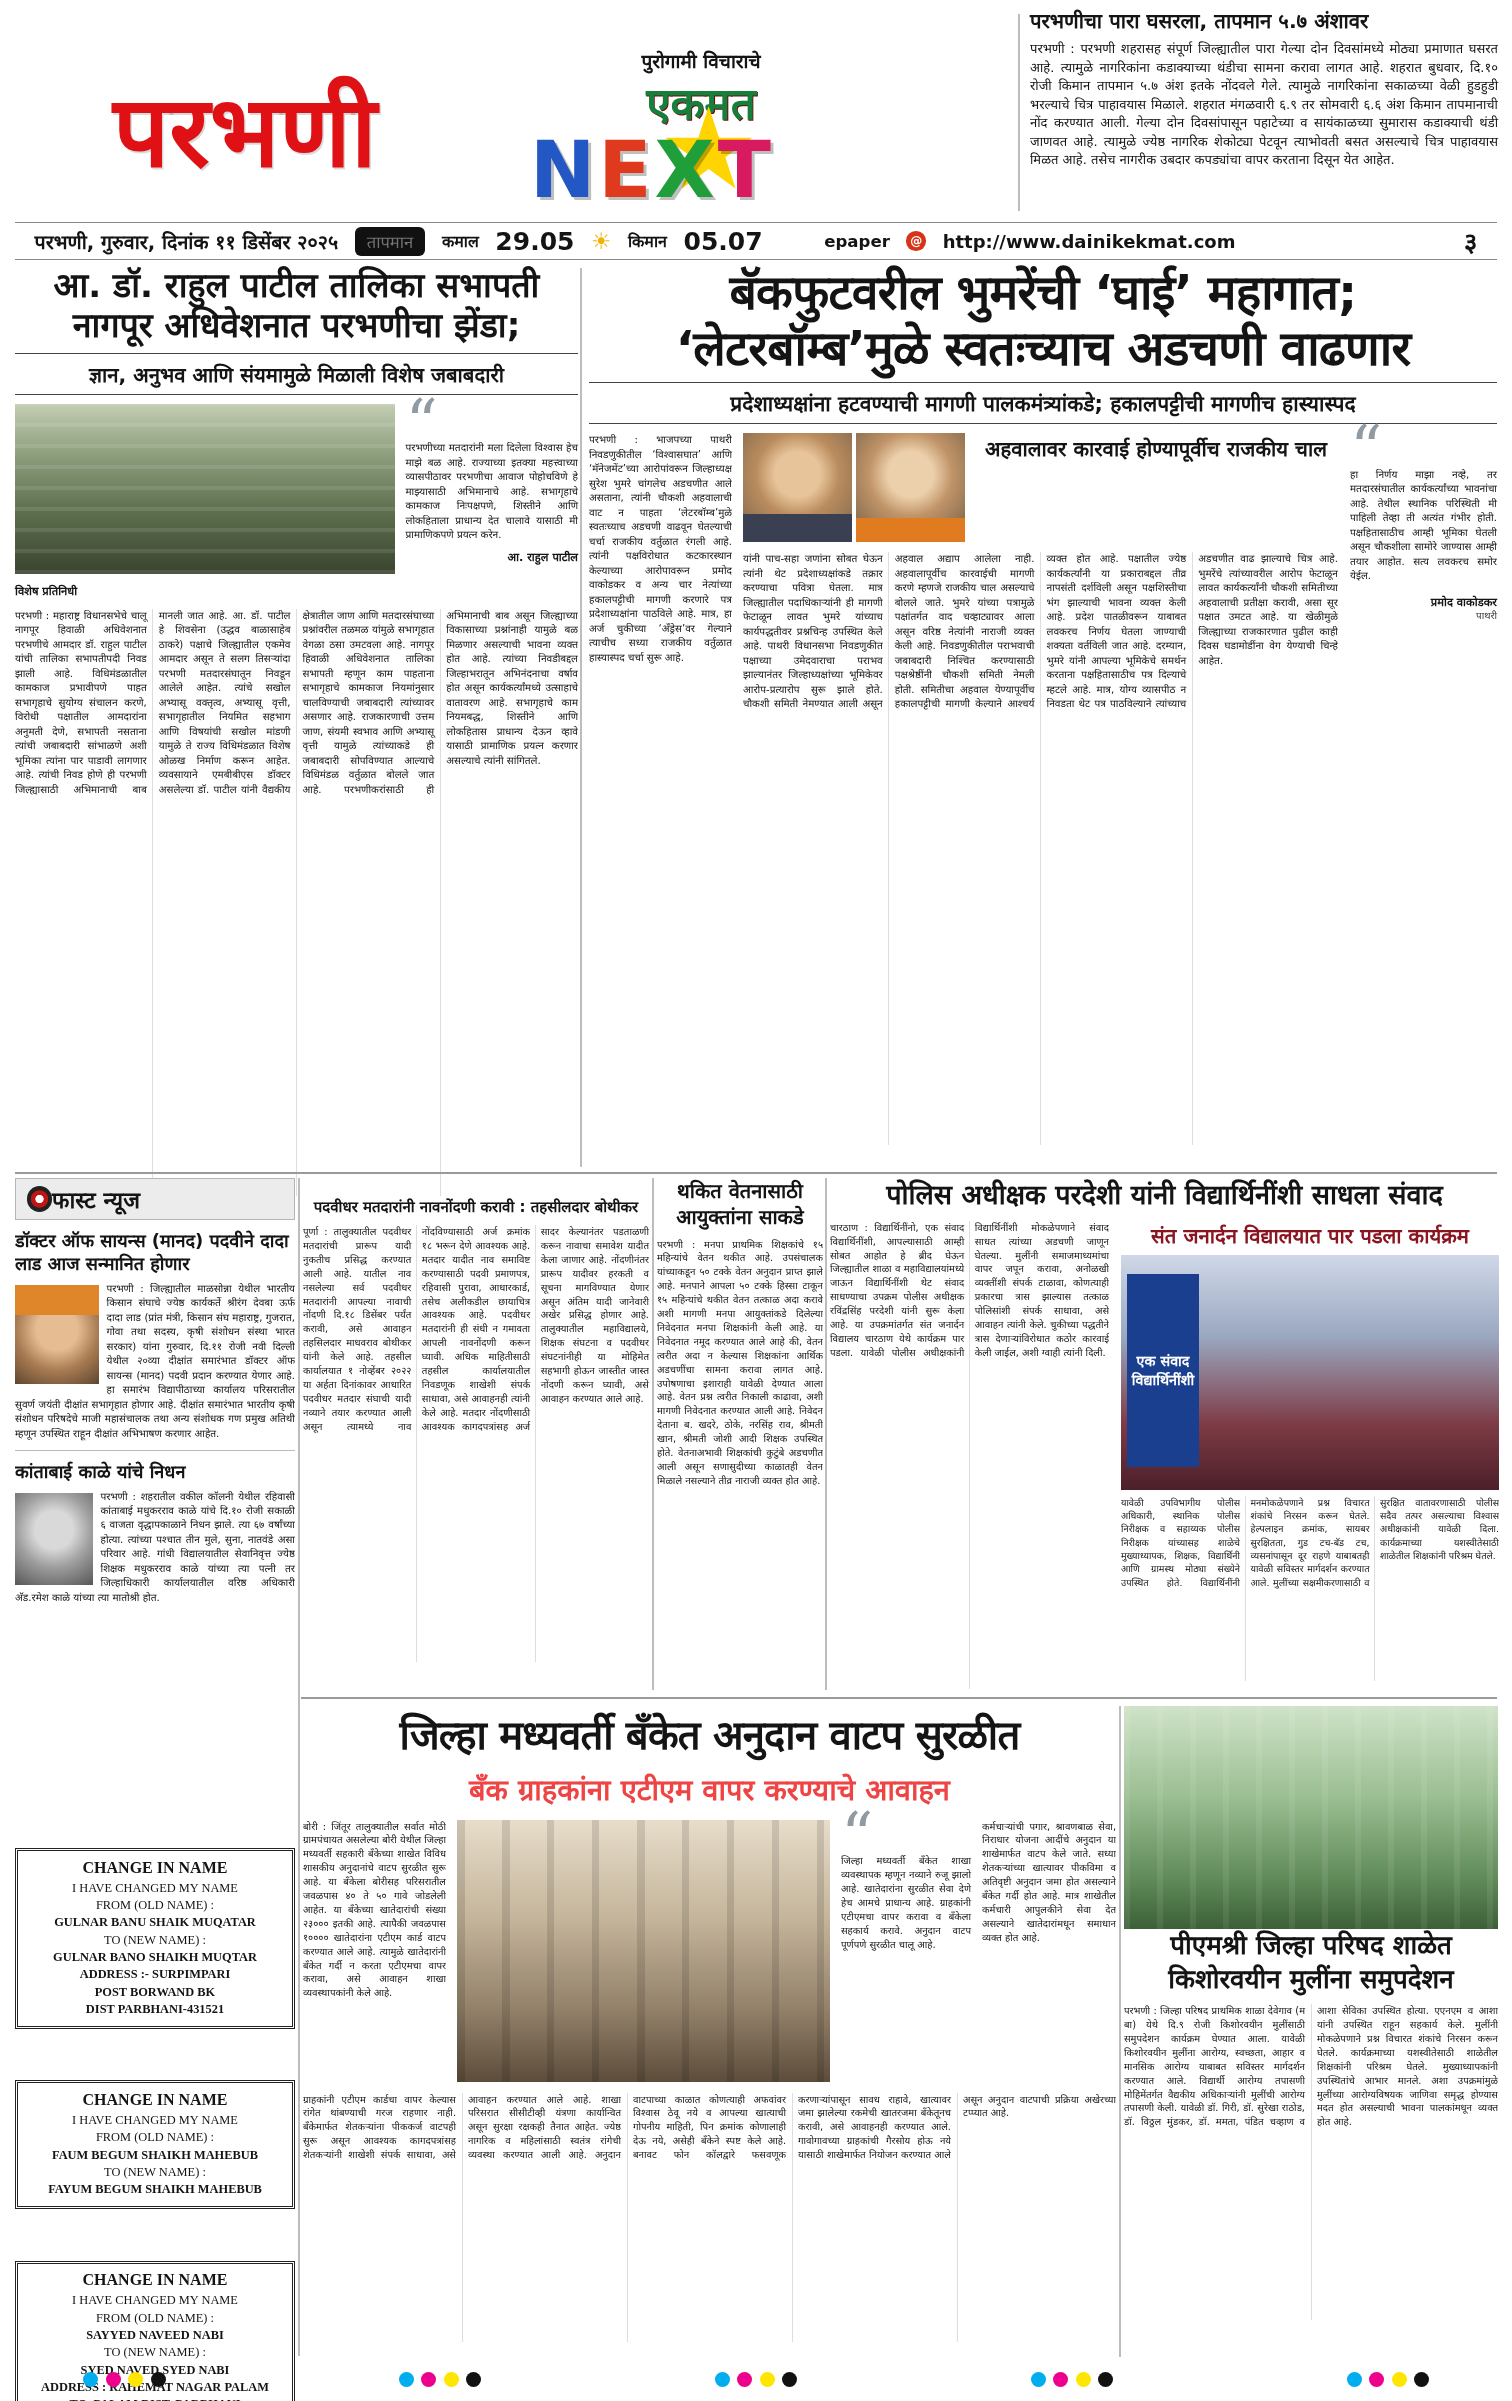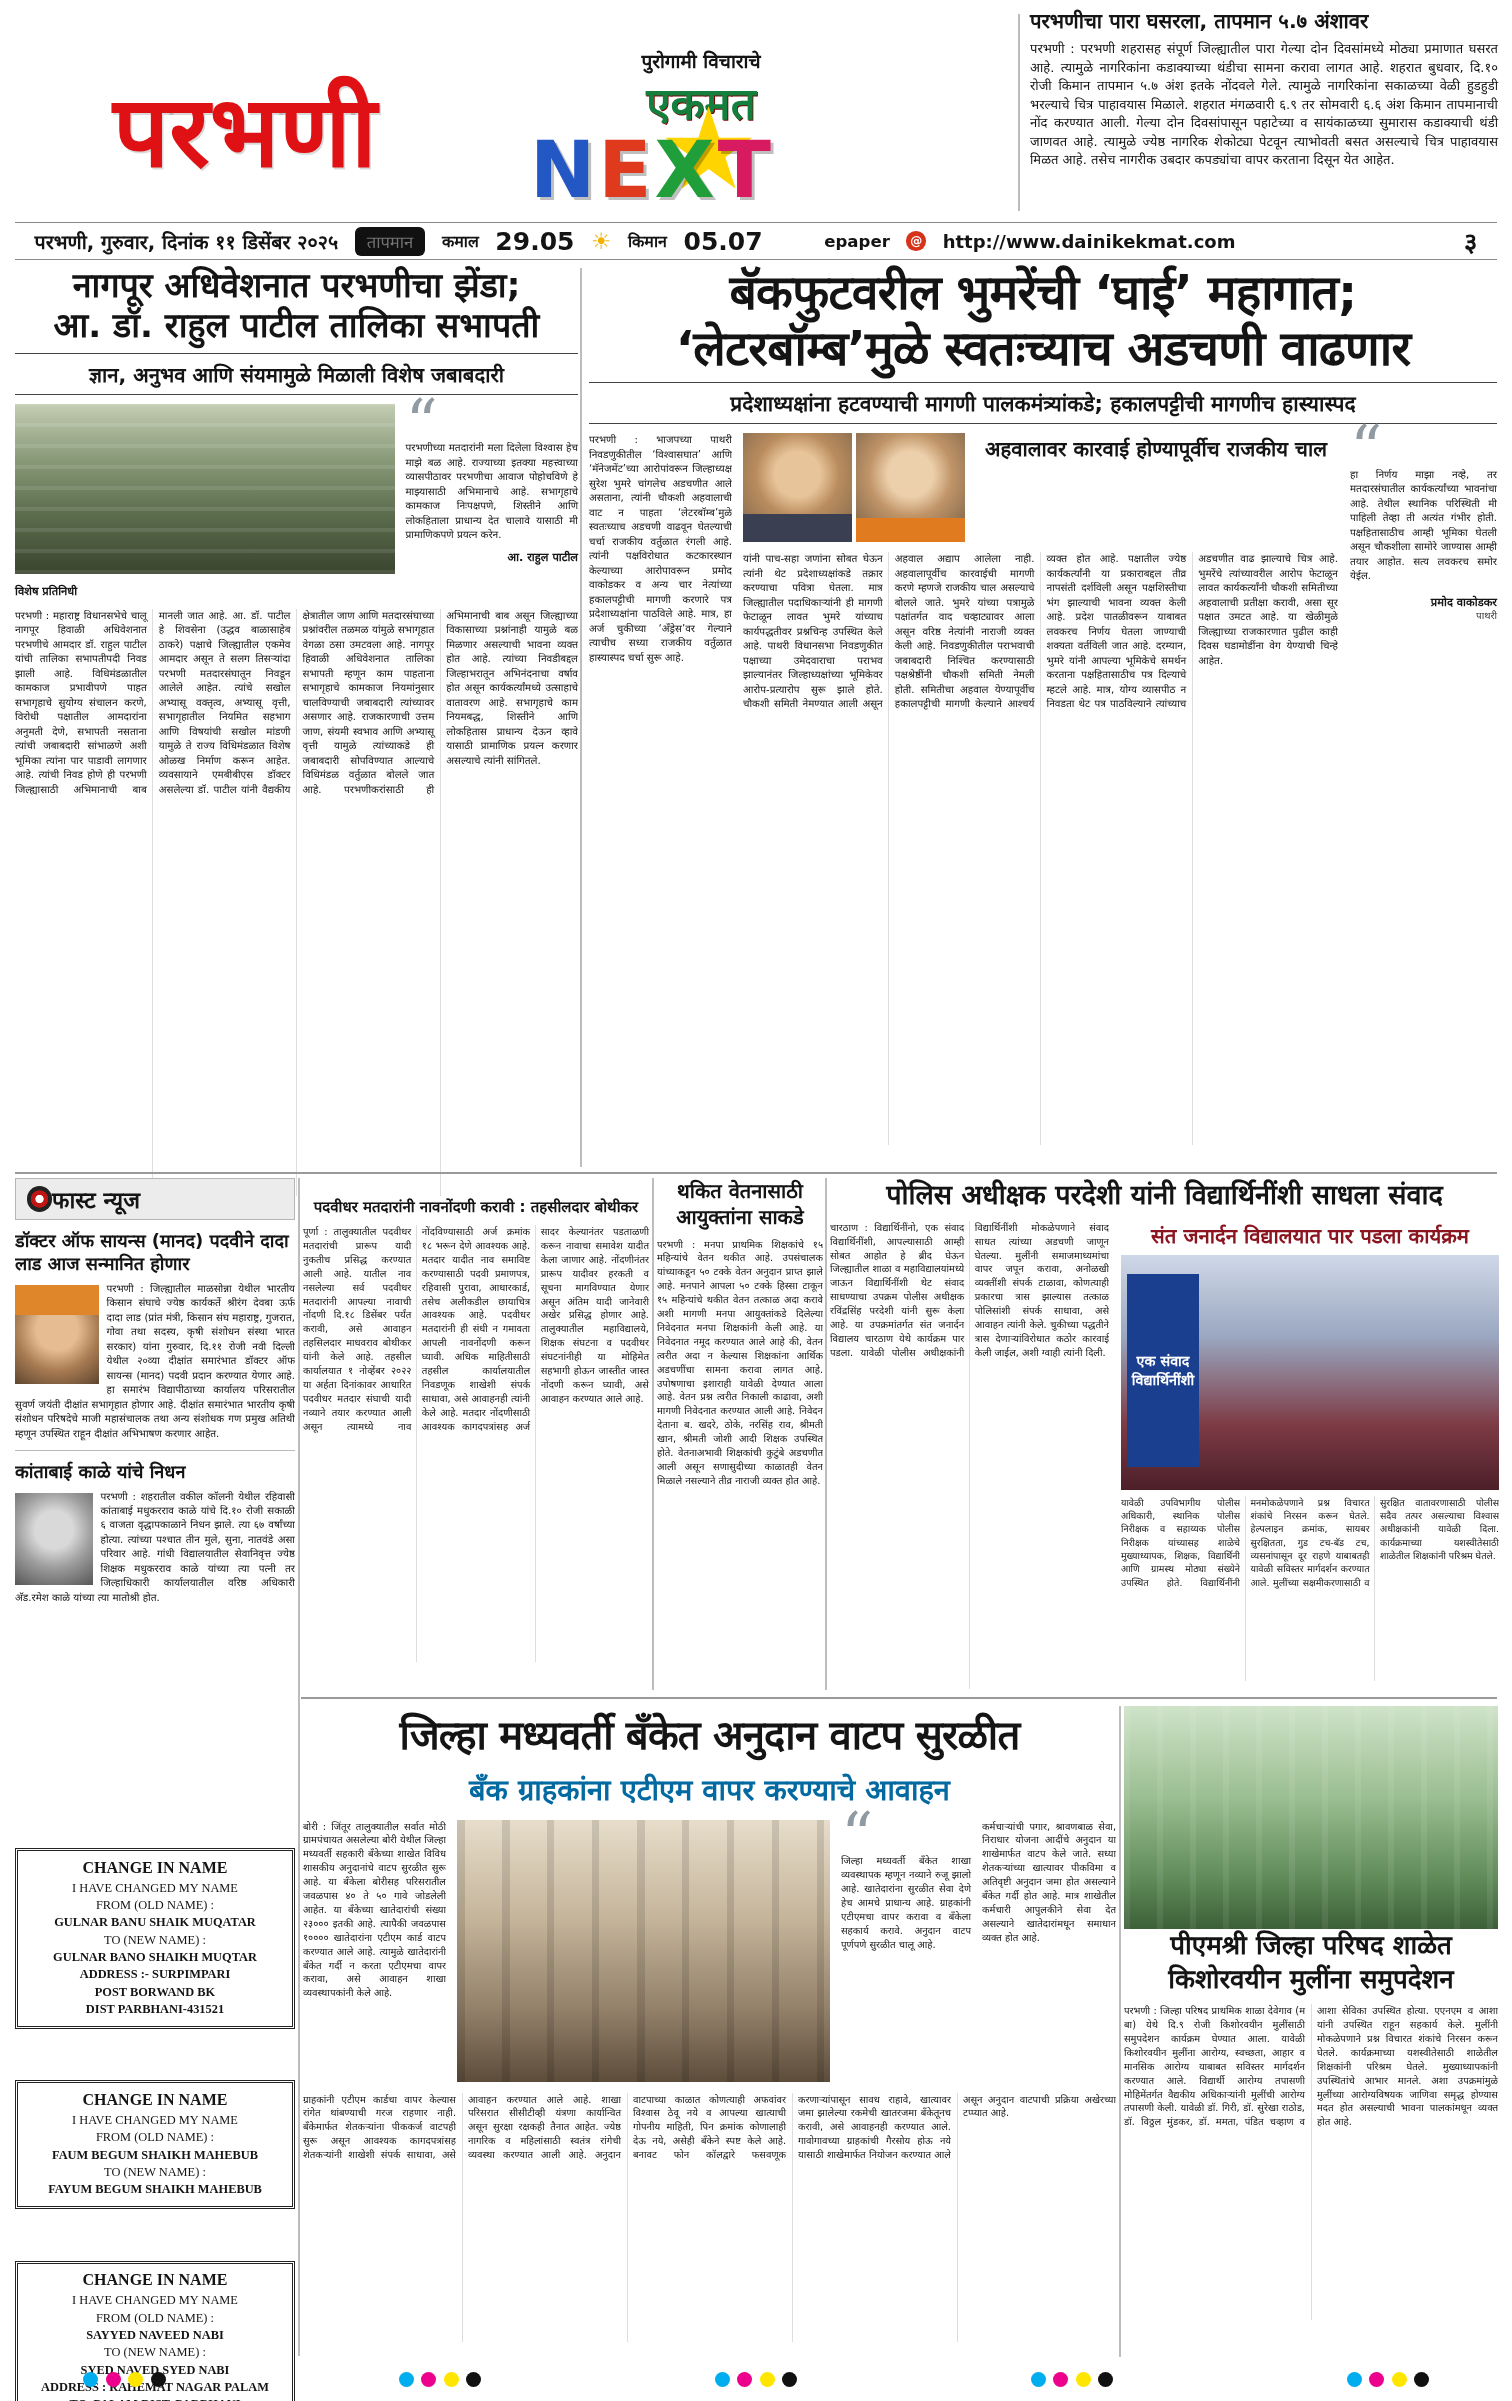--- a/index.html
+++ b/index.html
@@ -127,21 +127,21 @@
   .notices{left:15px;top:1807px;width:280px;display:flex;flex-direction:column;gap:10.5px;}
   .notice{border:3px double #222;padding:7.5px 6px;text-align:center;
           font-family:"Liberation Serif","DejaVu Serif",serif;margin-top:41px;}
   .notice .nt{font-size:16px;font-weight:700;margin-bottom:3px;}
   .notice .nl{font-size:12.4px;line-height:1.4;}
   .notice .nb{font-weight:700;}
 
   
   .bank{left:303px;top:1706px;width:813px;}
   .bank .hl{font-size:40px;font-weight:800;text-align:center;letter-spacing:-0.8px;}
-  .bank .sub{margin-top:7.5px;font-size:29px;font-weight:800;text-align:center;color:#0369a1;}
+  .bank .sub{margin-top:7.5px;font-size:29px;font-weight:800;text-align:center;color:#ef4444;}
   .bank-wrap{position:relative;margin-top:12px;height:527px;}
   .bank-lead{position:absolute;left:0;top:0;width:143px;height:262px;font-size:9.8px;overflow:hidden;}
   .bank-photo{position:absolute;left:154px;top:0;width:373px;height:262px;background:
       repeating-linear-gradient(90deg, rgba(0,0,0,.12) 0 7.5px, rgba(0,0,0,0) 7.5px 45px),
       linear-gradient(180deg,#e7ddca 0%,#c4b49a 38%,#93816a 72%,#5c4c3a 100%);}
   .bank-quote{position:absolute;left:538px;top:0;width:130px;height:262px;}
   .bank-quote .qt{font-size:9.8px;}
   .bank-col4{position:absolute;left:679px;top:0;width:134px;height:262px;font-size:9.8px;overflow:hidden;}
   .bank-bottom{position:absolute;left:0;top:273px;width:813px;height:249px;column-count:5;column-gap:12px;
                column-rule:0.8px solid #ddd;font-size:9.8px;overflow:hidden;}
@@ -192,22 +192,22 @@
     <span class="sun-icon">☀</span>
     <span class="db-lab">किमान</span>
     <span class="db-val">05.07</span>
     <span class="db-epaper" style="margin-left:45px;">epaper</span>
     <span class="ep-icon"></span>
     <span class="db-url">http://www.dainikekmat.com</span>
     <span class="db-page">३</span>
   </div>
 
   <div class="abs a1">
+    <div class="hl">आ. डॉ. राहुल पाटील तालिका सभापती</div>
     <div class="hl">नागपूर अधिवेशनात परभणीचा झेंडा;</div>
-    <div class="hl">आ. डॉ. राहुल पाटील तालिका सभापती</div>
     <div class="sub">ज्ञान, अनुभव आणि संयमामुळे मिळाली विशेष जबाबदारी</div>
     <div class="a1-media">
       <div class="a1-photo"></div>
       <div class="a1-quote">
         <div class="bigquote"></div>
         <div class="qt jtext">परभणीच्या मतदारांनी मला दिलेला विश्वास हेच माझे बळ आहे. राज्याच्या इतक्या महत्त्वाच्या व्यासपीठावर परभणीचा आवाज पोहोचविणे हे माझ्यासाठी अभिमानाचे आहे. सभागृहाचे कामकाज निःपक्षपणे, शिस्तीने आणि लोकहिताला प्राधान्य देत चालावे यासाठी मी प्रामाणिकपणे प्रयत्न करेन.</div>
         <div class="qa">आ. राहुल पाटील</div>
       </div>
     </div>
     <div class="a1-byline">विशेष प्रतिनिधी</div>

